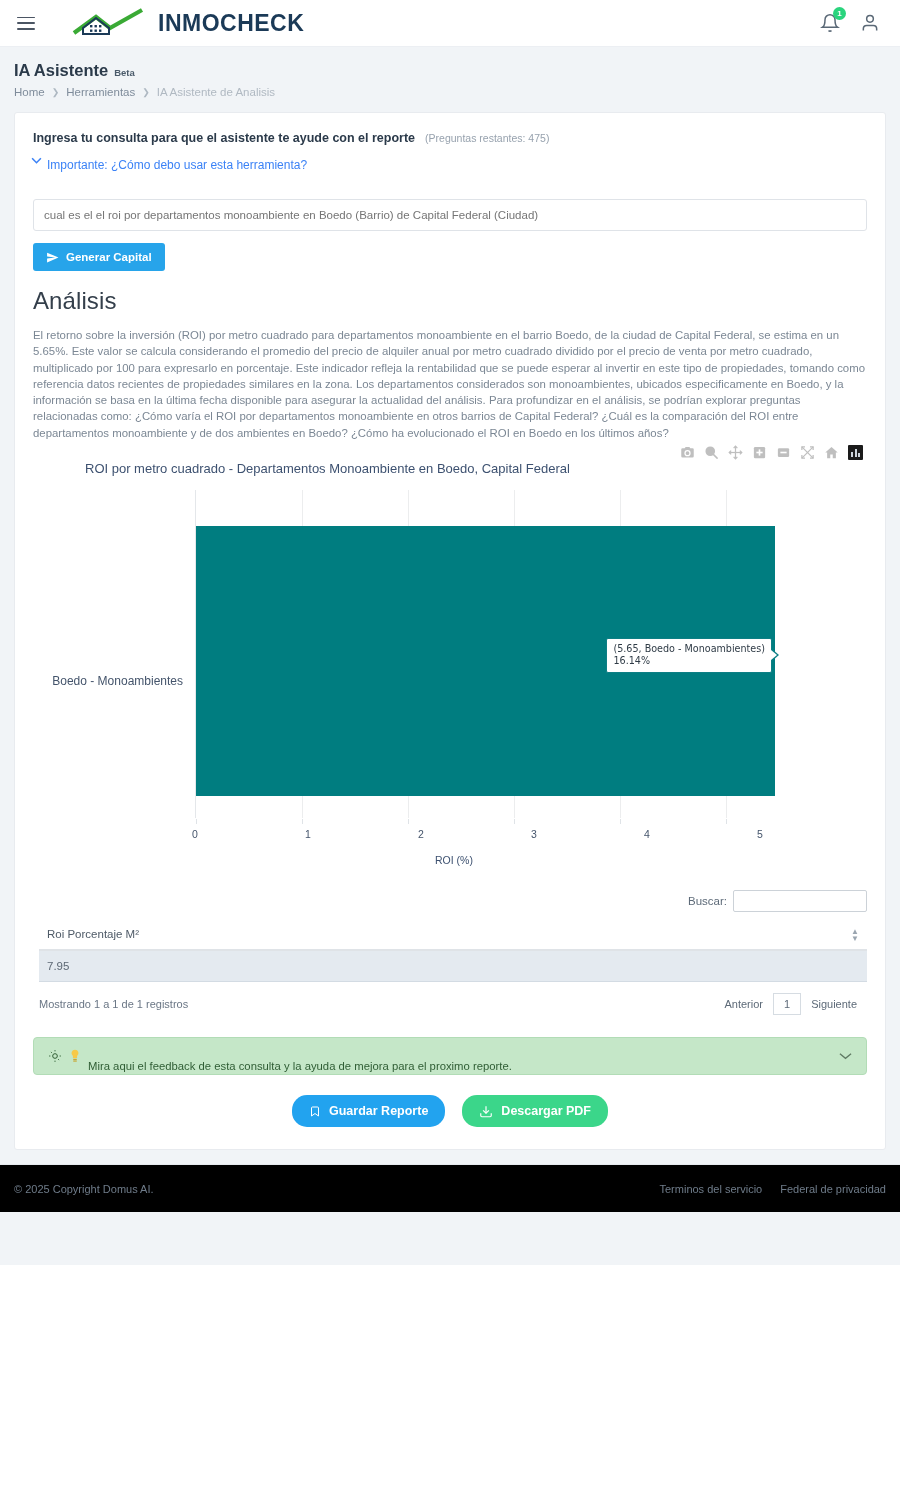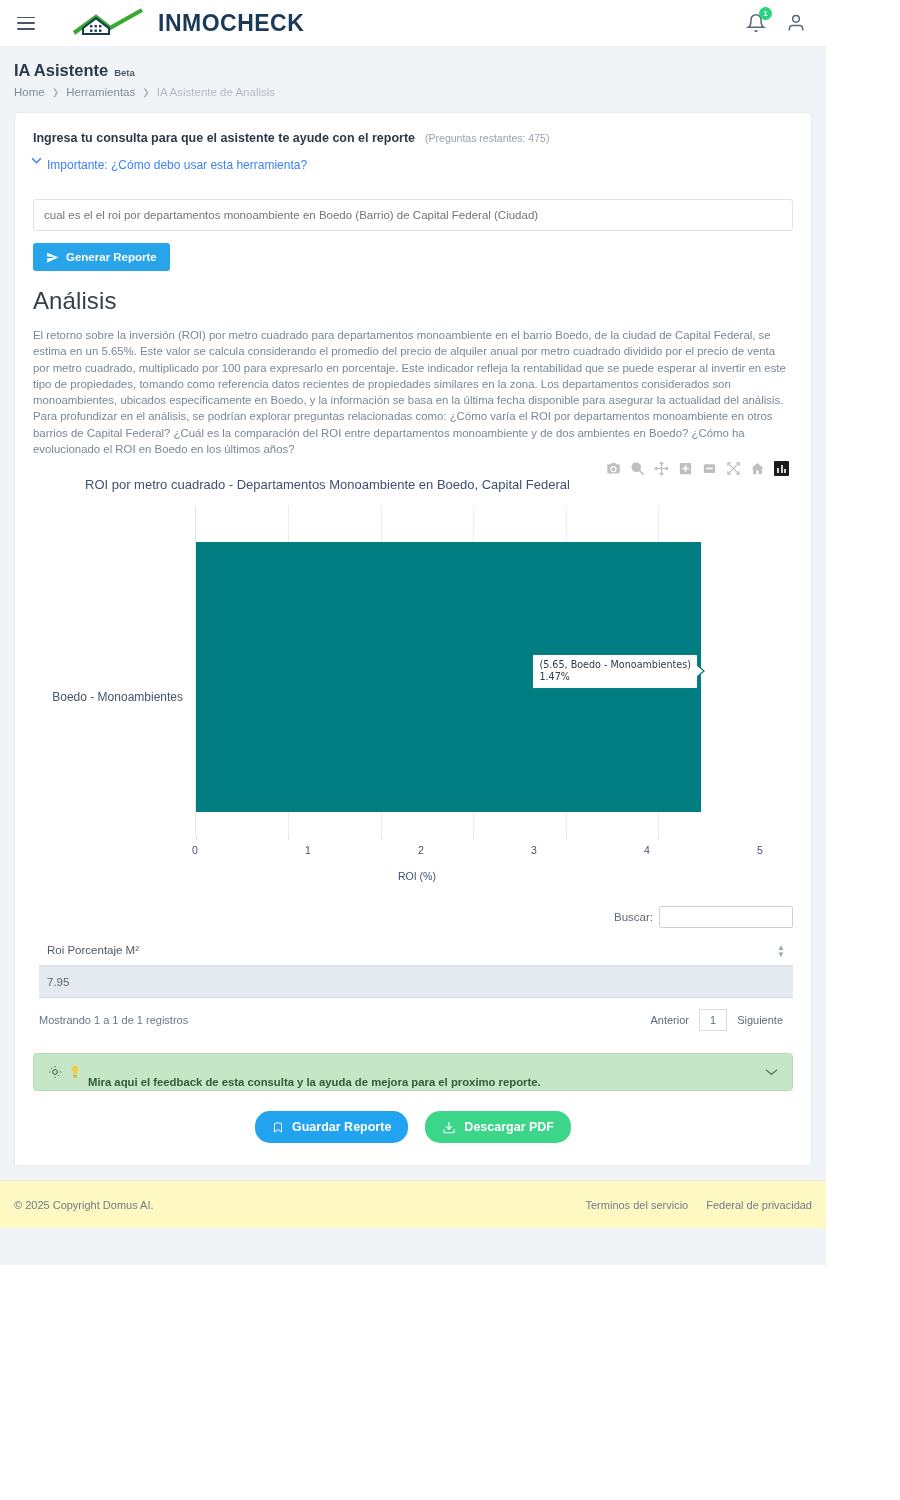--- a/index.html
+++ b/index.html
@@ -4,21 +4,21 @@
 <style>
   * { box-sizing: border-box; margin: 0; padding: 0; }
   html, body {
     width: 900px;
     background: #ffffff;
     font-family: "Liberation Sans", sans-serif;
     -webkit-font-smoothing: antialiased;
   }
   body { width: 900px; height: 1500px; position: relative; }
 
-  .page { width: 826px; min-height: 1265px; background: #f1f4f7; position: relative; }
+  .page { width: 900px; min-height: 1265px; background: #f1f4f7; position: relative; }
 
   
   .navbar {
     height: 47px;
     background: #ffffff;
     display: flex;
     align-items: center;
     padding: 0 14px;
     position: relative;
     border-bottom: 1px solid #eceff3;
@@ -199,37 +199,37 @@
     padding: 4px 10px; cursor: pointer; background: #fff;
   }
 
   
   .feedback {
     margin: 22px 18px 0 18px;
     background: #c5e7c8; border: 1px solid #b2dcb6; border-radius: 4px;
     height: 38px; display: flex; align-items: center;
     padding: 0 14px; gap: 8px;
   }
-  .fb-text { font-size: 11.3px; font-weight: 700; color: #2f5d34; margin-top: 20px; }
+  .fb-text { font-size: 11.3px; font-weight: 400; color: #2f5d34; margin-top: 20px; }
   .fb-chev { margin-left: auto; width: 13px; height: 8px; }
 
   
   .actions { margin-top: 20px; display: flex; justify-content: center; gap: 17px; }
   .btn {
     height: 32px; border: none; border-radius: 15px; color: #ffffff;
     font-size: 12.5px; font-weight: 700; padding: 0 17px;
     display: inline-flex; align-items: center; gap: 8px; cursor: pointer;
     font-family: "Liberation Sans", sans-serif;
   }
   .btn-save { background: #22a3ef; }
   .btn-pdf { background: #3bd68a; }
 
   
   .footer {
-    height: 48px; background: #fef9c3;
+    height: 48px; background: #000000;
     display: flex; align-items: center; justify-content: space-between;
     padding: 0 14px; border-top: 1px solid #e6eaee; margin-top: 14px;
   }
   .copy { font-size: 11px; color: #6f7c8a; }
   .foot-links { display: flex; gap: 18px; }
   .foot-links a { font-size: 11px; color: #6f7c8a; text-decoration: none; }
 </style>
 </head>
 <body>
 
@@ -296,21 +296,21 @@
       </svg>
       <a class="important-link" href="#">Importante: ¿Cómo debo usar esta herramienta?</a>
     </div>
 
     <div class="query-zone">
       <input class="query-input" type="text" placeholder="cual es el el roi por departamentos monoambiente en Boedo (Barrio) de Capital Federal (Ciudad)" style="">
       <button class="btn-generate">
         <svg width="13" height="13" viewBox="0 0 24 24" fill="#ffffff">
           <path d="M2 21l21-9L2 3v7l15 2-15 2z"></path>
         </svg>
-        <span>Generar Reporte</span>
+        <span>Generar Capital</span>
       </button>
     </div>
 
     <div class="analysis">
       <h2>Análisis</h2>
       <p>El retorno sobre la inversión (ROI) por metro cuadrado para departamentos monoambiente en el barrio Boedo, de la ciudad de Capital Federal, se estima en un 5.65%. Este valor se calcula considerando el promedio del precio de alquiler anual por metro cuadrado dividido por el precio de venta por metro cuadrado, multiplicado por 100 para expresarlo en porcentaje. Este indicador refleja la rentabilidad que se puede esperar al invertir en este tipo de propiedades, tomando como referencia datos recientes de propiedades similares en la zona. Los departamentos considerados son monoambientes, ubicados especificamente en Boedo, y la información se basa en la última fecha disponible para asegurar la actualidad del análisis. Para profundizar en el análisis, se podrían explorar preguntas relacionadas como: ¿Cómo varía el ROI por departamentos monoambiente en otros barrios de Capital Federal? ¿Cuál es la comparación del ROI entre departamentos monoambiente y de dos ambientes en Boedo? ¿Cómo ha evolucionado el ROI en Boedo en los últimos años?</p>
     </div>
 
     <div class="chart-block">
 
@@ -365,21 +365,21 @@
           <div class="gridline" style="left:18.3%"></div>
           <div class="gridline" style="left:36.6%"></div>
           <div class="gridline" style="left:54.9%"></div>
           <div class="gridline" style="left:73.2%"></div>
           <div class="gridline" style="left:91.5%"></div>
 
           <div class="bar" style="width:100%"></div>
 
           <div class="tooltip" style="right:3px; top:45%">
             <div>(5.65, Boedo - Monoambientes)</div>
-            <div>1.47%</div>
+            <div>16.14%</div>
           </div>
 
           <div class="xtick-mark" style="left:0;   bottom:-6px"></div>
           <div class="xtick-mark" style="left:18.3%; bottom:-6px"></div>
           <div class="xtick-mark" style="left:36.6%; bottom:-6px"></div>
           <div class="xtick-mark" style="left:54.9%; bottom:-6px"></div>
           <div class="xtick-mark" style="left:73.2%; bottom:-6px"></div>
           <div class="xtick-mark" style="left:91.5%; bottom:-6px"></div>
         </div>
 

